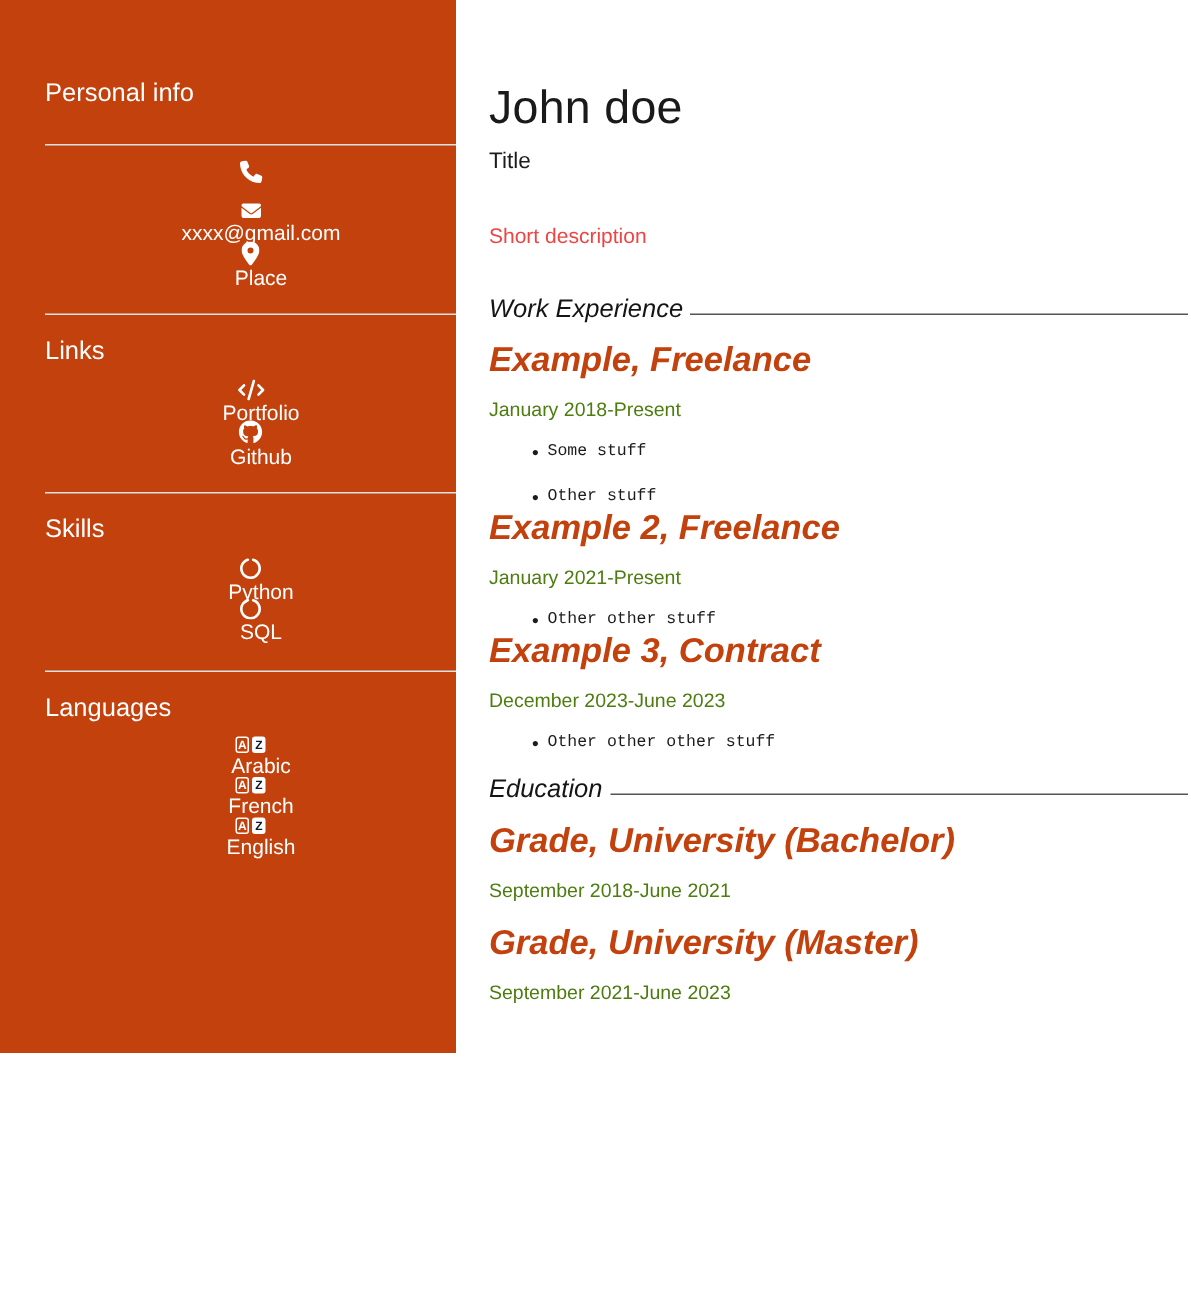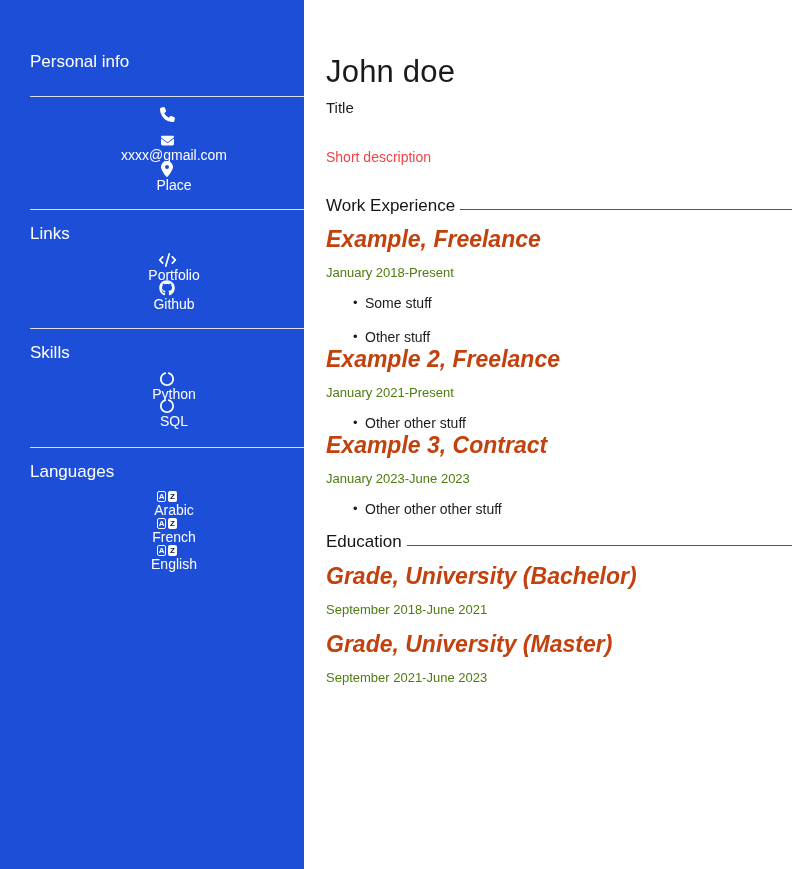--- a/index.html
+++ b/index.html
@@ -8,22 +8,22 @@
     width: 794px; height: 869px;
     position: relative; overflow: hidden;
     background: #ffffff;
     font-family: "Liberation Sans", sans-serif;
     color: #1c1c1c;
   }
 
   
   .sidebar {
     position: absolute; left: 0; top: 0;
-    width: 304px; height: 869px;
-    background: #1d4ed8;
+    width: 304px; height: 702px;
+    background: #c2410c;
     color: #ffffff;
     padding-top: 52px;
   }
   .side-heading {
     font-size: 17px; font-weight: 400;
     margin: 0 0 0 30px;
     color: #ffffff;
   }
   .side-divider {
     border: none;
@@ -84,20 +84,21 @@
     font-size: 14px; margin-top: 33px; color: #ef4444;
   }
   .section-row {
     display: flex; align-items: center;
     margin-top: 31px;
   }
   .section-row.education-row { margin-top: 15px; }
   .section-heading {
     font-size: 17px; font-weight: 400; color: #151515;
     white-space: nowrap;
+    font-style: italic;
   }
   .section-rule {
     flex: 1;
     border-top: 1px solid #555555;
     height: 0;
     margin-left: 5px;
     margin-top: 7px;
   }
   .entry { margin-top: 10px; }
   .entry-title {
@@ -106,23 +107,24 @@
   }
   .entry-dates {
     font-size: 13px; margin-top: 12px; color: #4d7c0f;
   }
   .entry-bullets {
     list-style: none;
     margin: 15px 0 0 0;
     padding: 0 0 0 27px;
   }
   .entry-bullets li {
-    font-size: 14px; color: #1c1c1c;
+    font-size: 11px; color: #1c1c1c;
     position: relative;
     padding-left: 12px;
+    font-family: Liberation Mono, monospace;
   }
   .entry-bullets li + li { margin-top: 18px; }
   .entry-bullets li::before {
     content: "•";
     position: absolute; left: 0; top: 0;
     font-size: 13px; color: #1c1c1c;
   }
   .entry + .entry { margin-top: 1px; }
   .edu-entry { margin-top: 11px; }
   .edu-entry + .edu-entry { margin-top: 14px; }
@@ -255,21 +257,21 @@
   <div class="entry">
     <h3 class="entry-title">Example 2, Freelance</h3>
     <div class="entry-dates">January 2021-Present</div>
     <ul class="entry-bullets">
       <li>Other other stuff</li>
     </ul>
   </div>
 
   <div class="entry">
     <h3 class="entry-title">Example 3, Contract</h3>
-    <div class="entry-dates">January 2023-June 2023</div>
+    <div class="entry-dates">December 2023-June 2023</div>
     <ul class="entry-bullets">
       <li>Other other other stuff</li>
     </ul>
   </div>
 
   <div class="section-row education-row">
     <span class="section-heading">Education</span>
     <span class="section-rule"></span>
   </div>
 

